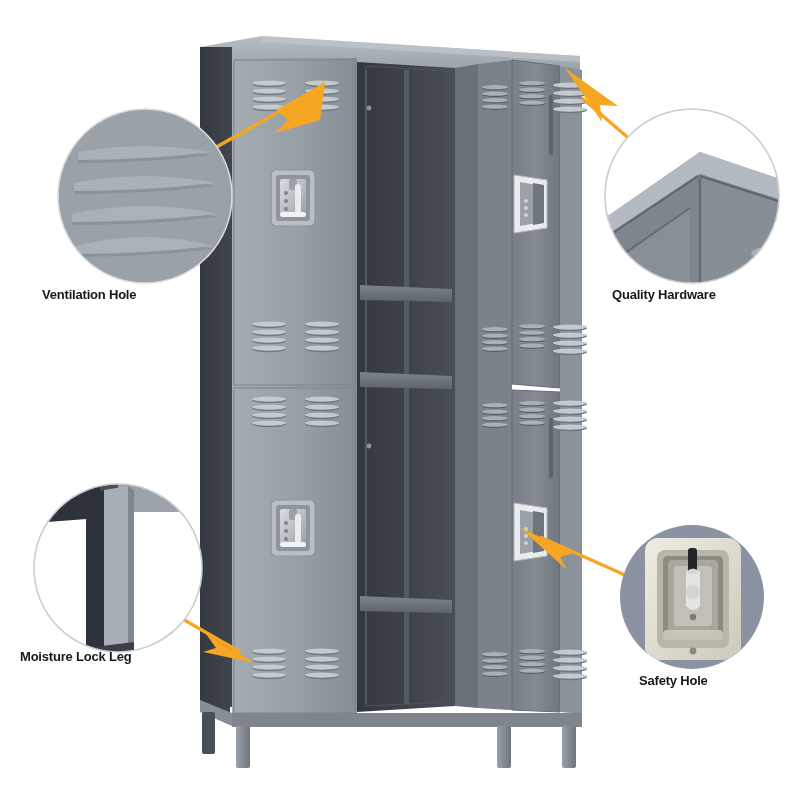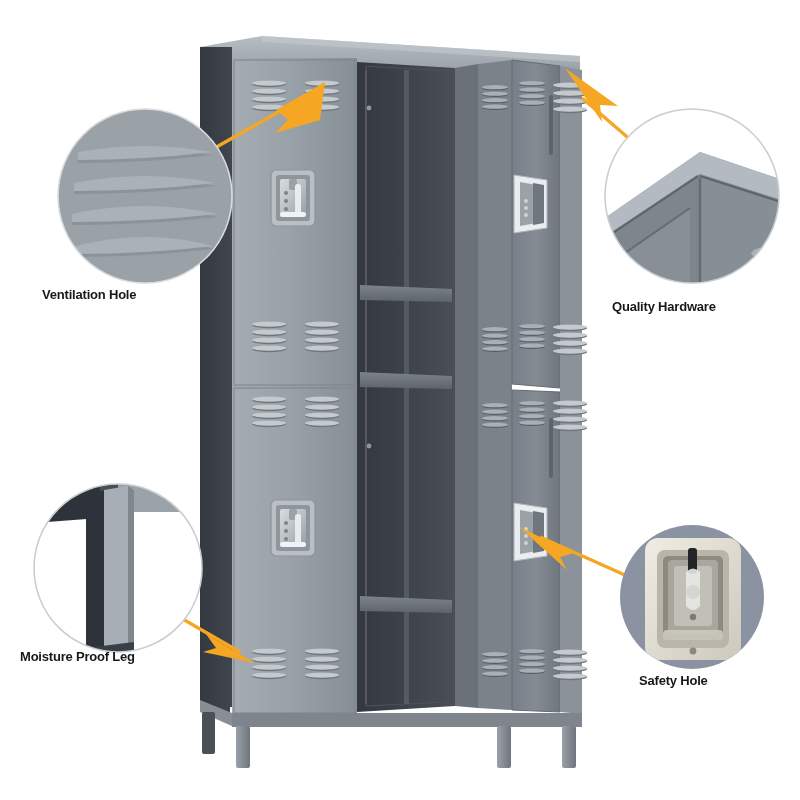--- a/index.html
+++ b/index.html
@@ -17,21 +17,21 @@
     position:absolute;
     font-family:"Liberation Sans","DejaVu Sans",sans-serif;
     font-weight:bold;
     font-size:13px;
     letter-spacing:-0.2px;
     color:#16181c;
     white-space:nowrap;
     line-height:1;
   }
   #label-vent{left:42px;top:288px;}
-  #label-hardware{left:612px;top:288px;margin-top:12px;}
+  #label-hardware{left:612px;top:288px;}
   #label-leg{left:20px;top:650px;}
   #label-lock{left:639px;top:674px;}
 </style>
 </head>
 <body>
 
 <div id="stage">
 
   <svg class="layer" viewBox="0 0 800 800">
     <defs>
@@ -316,17 +316,17 @@
         <circle cx="693" cy="651" r="3.4" fill="#8b8880"></circle>
         <rect x="663" y="630" width="60" height="10" rx="4" fill="#cfccc2" opacity="0.85"></rect>
       </g>
     </g>
   </svg>
 
   <div class="callout-label" id="label-vent">Ventilation Hole</div>
 
   <div class="callout-label" id="label-hardware">Quality Hardware</div>
 
-  <div class="callout-label" id="label-leg">Moisture Proof Leg</div>
+  <div class="callout-label" id="label-leg">Moisture Lock Leg</div>
 
   <div class="callout-label" id="label-lock">Safety Hole</div>
 
 </div>
 
 </body></html>

